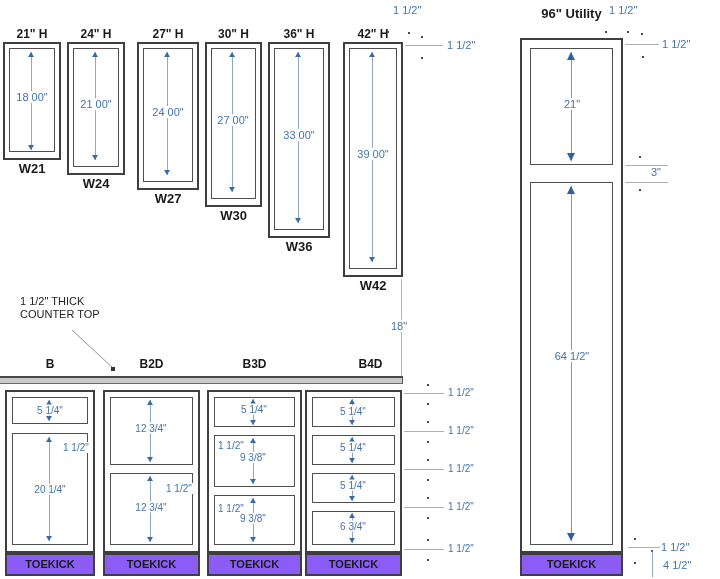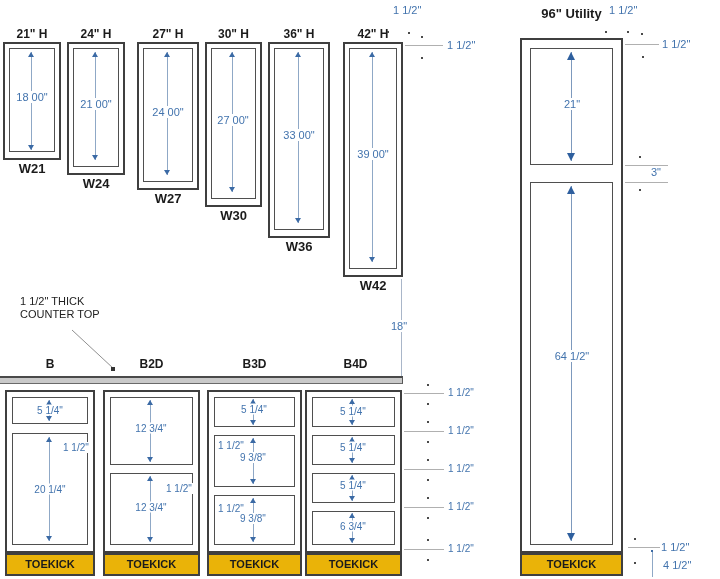--- a/index.html
+++ b/index.html
@@ -20,21 +20,21 @@
   .vdim.big{background:#7d99bd;}
   .vdim.big::before{left:-4px;border-left:4px solid transparent;border-right:4px solid transparent;
      border-bottom:8px solid #2e5f9e;}
   .vdim.big::after{left:-4px;border-left:4px solid transparent;border-right:4px solid transparent;
      border-top:8px solid #2e5f9e;}
   .dimlabel{position:absolute;transform:translate(-50%,-50%);background:#fff;color:#4273ad;
             font-size:10px;white-space:nowrap;padding:0 1px;}
   .dimlabel.md{font-size:11px;}
   .freedim{position:absolute;background:#fff;color:#4273ad;font-size:10px;white-space:nowrap;padding:0 1px;}
   .freedim.md{font-size:11px;}
-  .toekick{position:absolute;border:2px solid #3f3f3f;box-sizing:border-box;background:#eab308;
+  .toekick{position:absolute;border:2px solid #3f3f3f;box-sizing:border-box;background:#8b5cf6;
            text-align:center;font-weight:bold;font-size:11px;color:#1b1b1b;line-height:19px;}
   .tick{position:absolute;width:2px;height:2px;background:#4a4a4a;}
   .hleader{position:absolute;height:1px;background:#b0b0b0;}
   .vleader{position:absolute;width:1px;background:#a9b6c9;}
   .blabel{position:absolute;text-align:center;font-weight:bold;font-size:12px;color:#1b1b1b;}
   .note{position:absolute;font-size:11px;line-height:12.5px;color:#222;}
   .utitle{position:absolute;text-align:center;font-weight:bold;font-size:13px;color:#1b1b1b;white-space:nowrap;}
 </style>
 </head>
 <body>
@@ -108,21 +108,21 @@
     <line x1="7" y1="4" x2="49" y2="43" stroke="#909090" stroke-width="1"></line>
     <rect x="46" y="41" width="4" height="4" fill="#333"></rect>
   </svg>
 
   <div style="position:absolute;left:0;top:376px;width:403px;height:8px;background:#c9c9c9;
               border-top:2px solid #4a4a4a;border-bottom:1px solid #6a6a6a;border-right:1px solid #555;box-sizing:border-box"></div>
 
   <div class="blabel" style="left:5px;top:357px;width:90px">B</div>
   <div class="blabel" style="left:103px;top:357px;width:97px">B2D</div>
   <div class="blabel" style="left:207px;top:357px;width:95px">B3D</div>
-  <div class="blabel" style="left:307px;top:357px;width:97px">B4D</div>
+  <div class="blabel" style="left:322px;top:357px;width:97px">B4D</div>
 
   <div class="cab" style="left:5px;top:390px;width:90px;height:163px">
     <div class="inner" style="left:5px;right:5px;top:5px;height:27px"></div>
     <div class="vdim" style="left:42px;top:8px;height:21px"></div>
     <div class="dimlabel" style="left:43px;top:18px">5 1/4"</div>
     <div class="inner" style="left:5px;right:5px;top:41px;height:112px"></div>
     <div class="freedim" style="left:55px;top:50px">1 1/2"</div>
     <div class="vdim" style="left:42px;top:45px;height:104px"></div>
     <div class="dimlabel" style="left:43px;top:97px">20 1/4"</div>
   </div>

